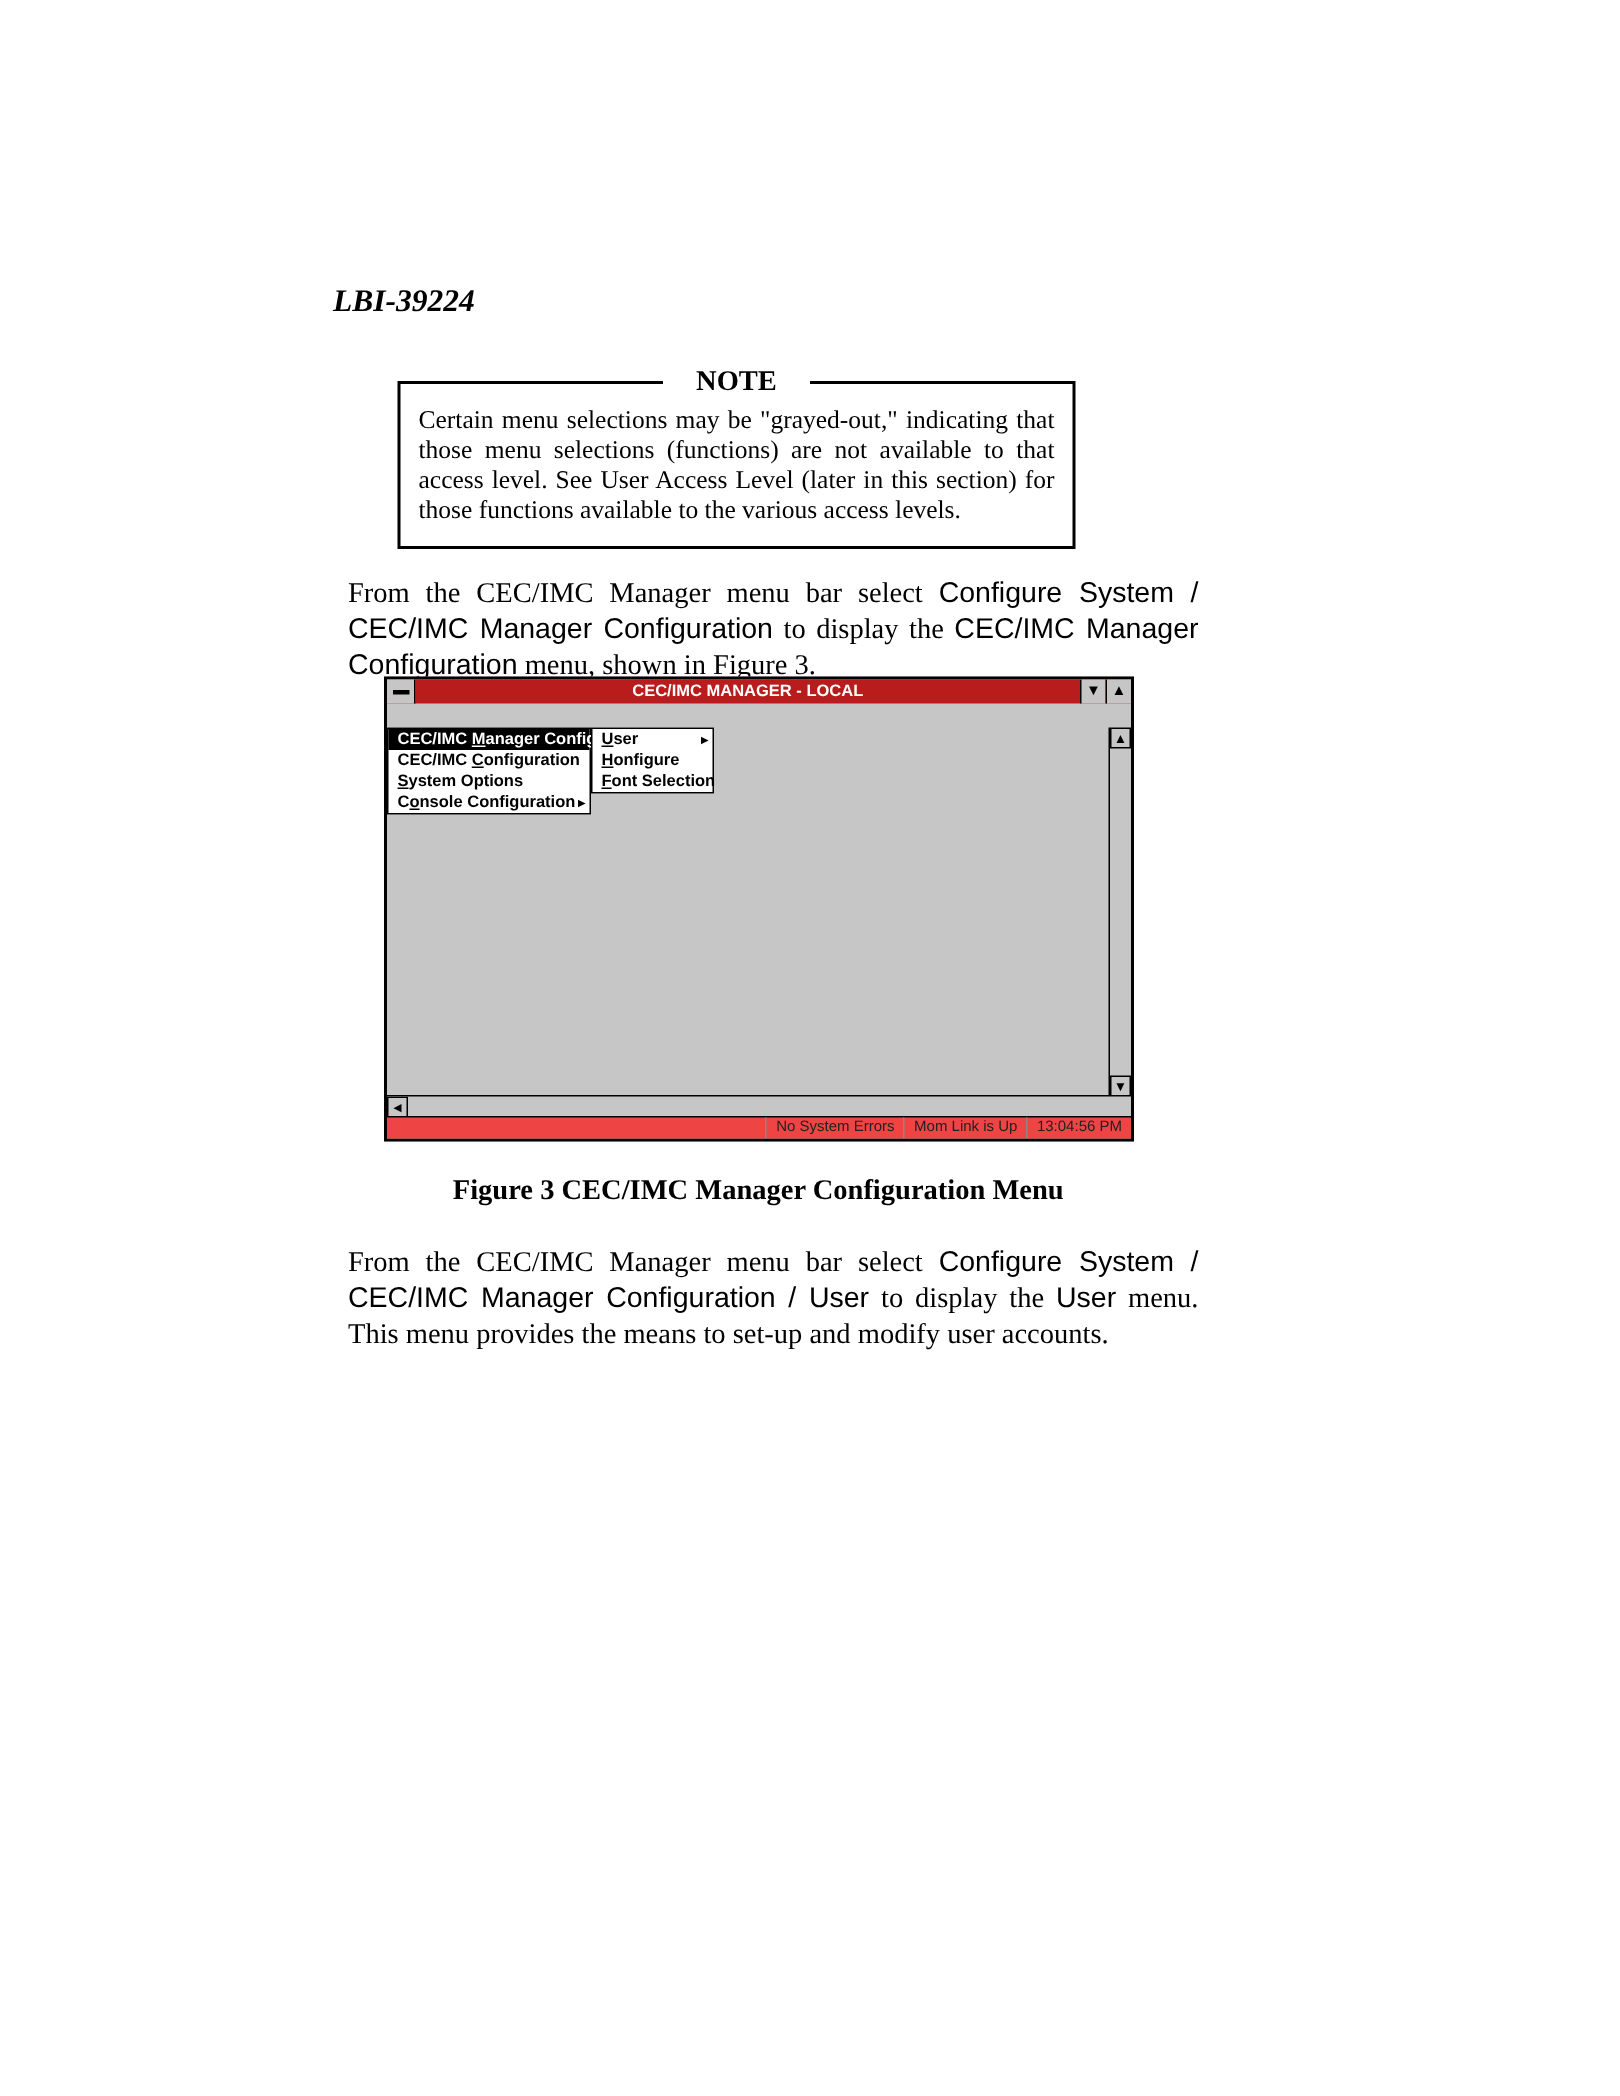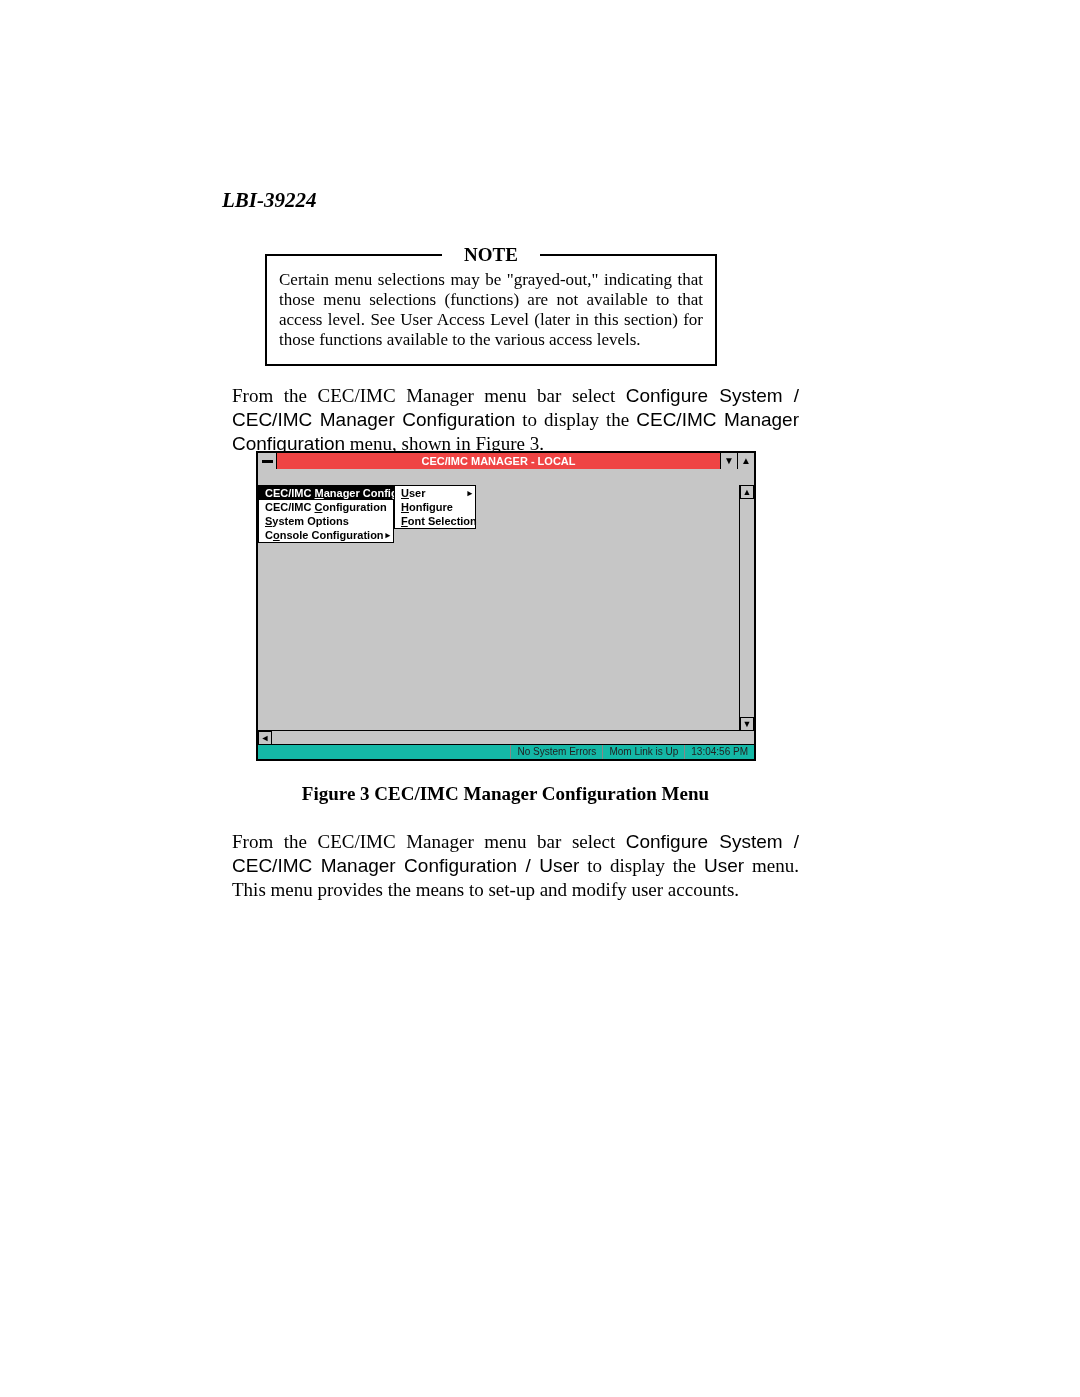--- a/index.html
+++ b/index.html
@@ -93,21 +93,21 @@
     width: 500px;
     height: 310px;
     border: 2px solid #000;
     box-sizing: border-box;
     background: #c6c6c6;
     font-family: Arial, Helvetica, sans-serif;
     font-size: 11px;
   }
   .app .titlebar {
     height: 16px;
-    background: #ef4444;
+    background: #b91c1c;
     color: #fff;
     display: flex;
     align-items: stretch;
   }
   .app .sysbox {
     width: 18px;
     background: #c6c6c6;
     border-right: 1px solid #000;
     display: flex;
     align-items: center;
@@ -250,21 +250,21 @@
   }
   .app .hscroll-row .harrow.left { left: 0; }
 
   
   .app .statusbar {
     position: absolute;
     left: 0;
     right: 0;
     bottom: 0;
     height: 14px;
-    background: #14b8a6;
+    background: #ef4444;
     border-top: 1px solid #000;
     display: flex;
     justify-content: flex-end;
     font-size: 10px;
   }
   .app .statusbar .sseg {
     border-left: 1px solid #888;
     padding: 0 6px;
     line-height: 14px;
     white-space: nowrap;

